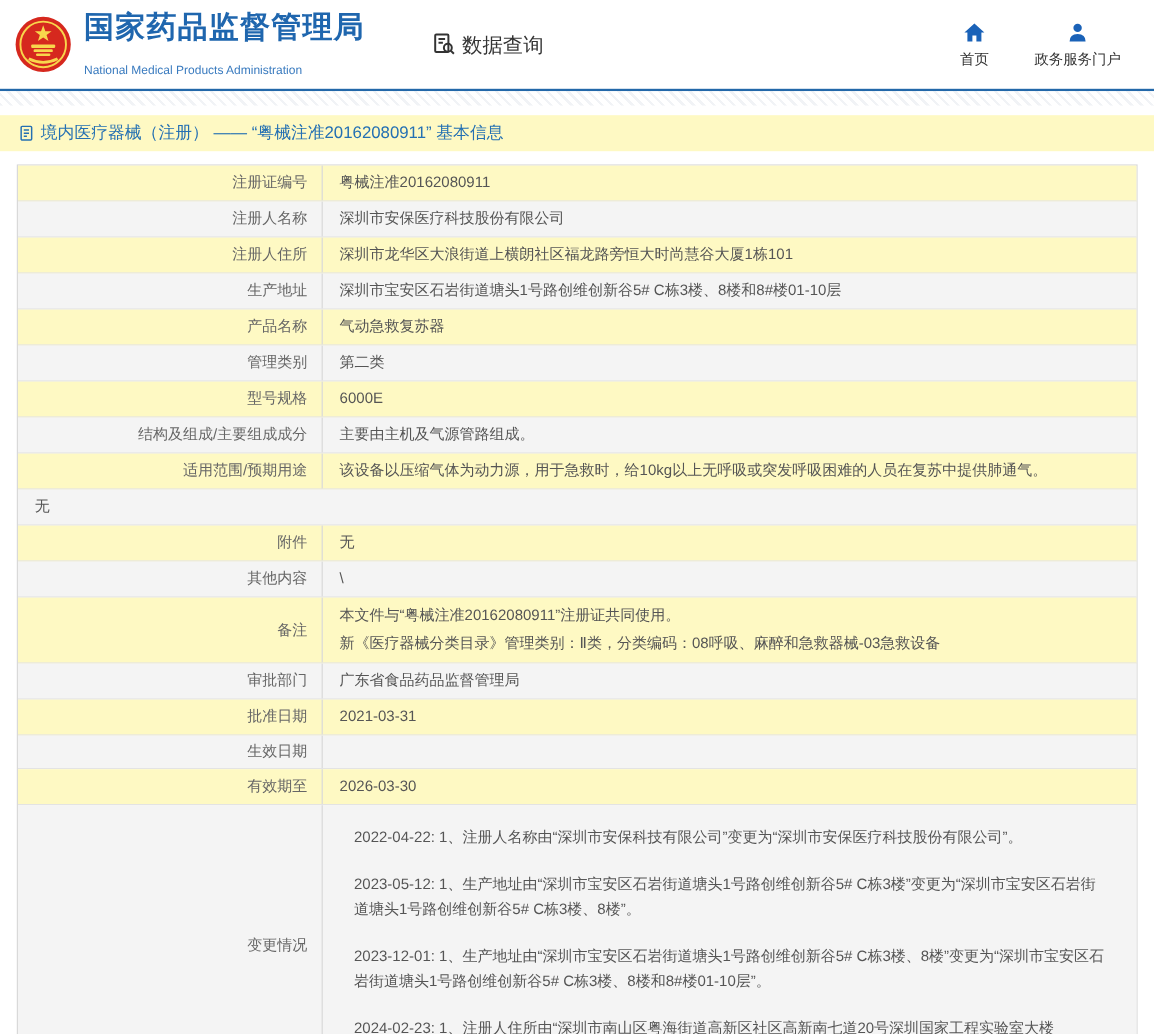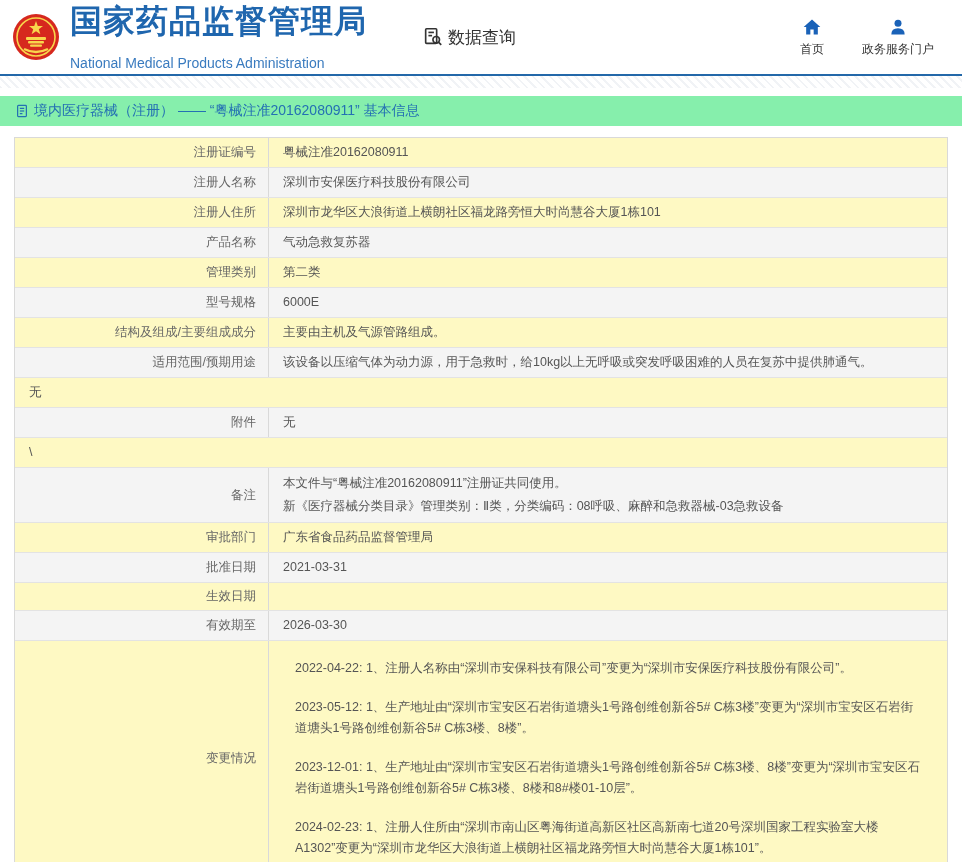--- a/index.html
+++ b/index.html
@@ -7,36 +7,36 @@
   body { height: 862px; overflow:hidden; }
 
   
   .site-header{
     height:76px; display:flex; align-items:center;
     padding:0 28px 0 12px; background:#fff;
     border-bottom:2px solid #2368a9;
   }
   .emblem{ width:48px; height:48px; flex:0 0 auto; }
   .agency{ margin-left:10px; line-height:1.15; }
-  .agency-zh{ color:#1f66ae; font-size:32px; font-weight:bold; letter-spacing:1px; }
-  .agency-en{ color:#3a7bbf; font-size:14px; margin-top:16px; }
+  .agency-zh{ color:#1f66ae; font-size:25px; font-weight:bold; letter-spacing:1px; }
+  .agency-en{ color:#3a7bbf; font-size:10px; margin-top:16px; }
   .data-query{ display:flex; align-items:flex-start; margin-left:55px; cursor:pointer; }
   .data-query .dq-label{ font-size:17px; color:#333; margin-left:4px; }
   .top-links{ margin-left:auto; display:flex; gap:38px; }
   .top-link{ display:flex; flex-direction:column; align-items:center; cursor:pointer; }
   .top-link .tl-label{ font-size:12px; color:#333; margin-top:4px; }
 
   .stripe-band{
     height:12px; width:100%;
     background:repeating-linear-gradient(45deg,#f1f3f6 0 2px,#ffffff 2px 6px);
   }
 
   
   .title-bar{
-    margin-top:8px; height:30px; background:#86efac;
+    margin-top:8px; height:30px; background:#fef9c3;
     display:flex; align-items:center; padding-left:15px;
     color:#2470b3; font-size:14px;
   }
   .title-bar .t-icon{ margin-right:5px; display:inline-flex; }
 
   
   .info-table{
     margin:11px 14px 0 14px;
     border:1px solid #d9d9d9;
     font-size:12.5px;
@@ -147,20 +147,28 @@
     <div class="row">
       <div class="cell label-cell">
         <span>注册人住所</span>
       </div>
       <div class="value-cell">
         <span>深圳市龙华区大浪街道上横朗社区福龙路旁恒大时尚慧谷大厦1栋101</span>
       </div>
     </div>
     <div class="row">
       <div class="cell label-cell">
+        <span>生产地址</span>
+      </div>
+      <div class="value-cell">
+        <span>深圳市宝安区石岩街道塘头1号路创维创新谷5# C栋3楼、8楼和8#楼01-10层</span>
+      </div>
+    </div>
+    <div class="row">
+      <div class="cell label-cell">
         <span>产品名称</span>
       </div>
       <div class="value-cell">
         <span>气动急救复苏器</span>
       </div>
     </div>
     <div class="row">
       <div class="cell label-cell">
         <span>管理类别</span>
       </div>
@@ -199,20 +207,23 @@
     </div>
     <div class="row">
       <div class="cell label-cell">
         <span>附件</span>
       </div>
       <div class="value-cell">
         <span>无</span>
       </div>
     </div>
     <div class="row">
+      <div class="cell label-cell">
+        <span>其他内容</span>
+      </div>
       <div class="value-cell">
         <span>\</span>
       </div>
     </div>
     <div class="row">
       <div class="cell label-cell">
         <span>备注</span>
       </div>
       <div class="value-cell tight">
         <p>本文件与“粤械注准20162080911”注册证共同使用。</p>

